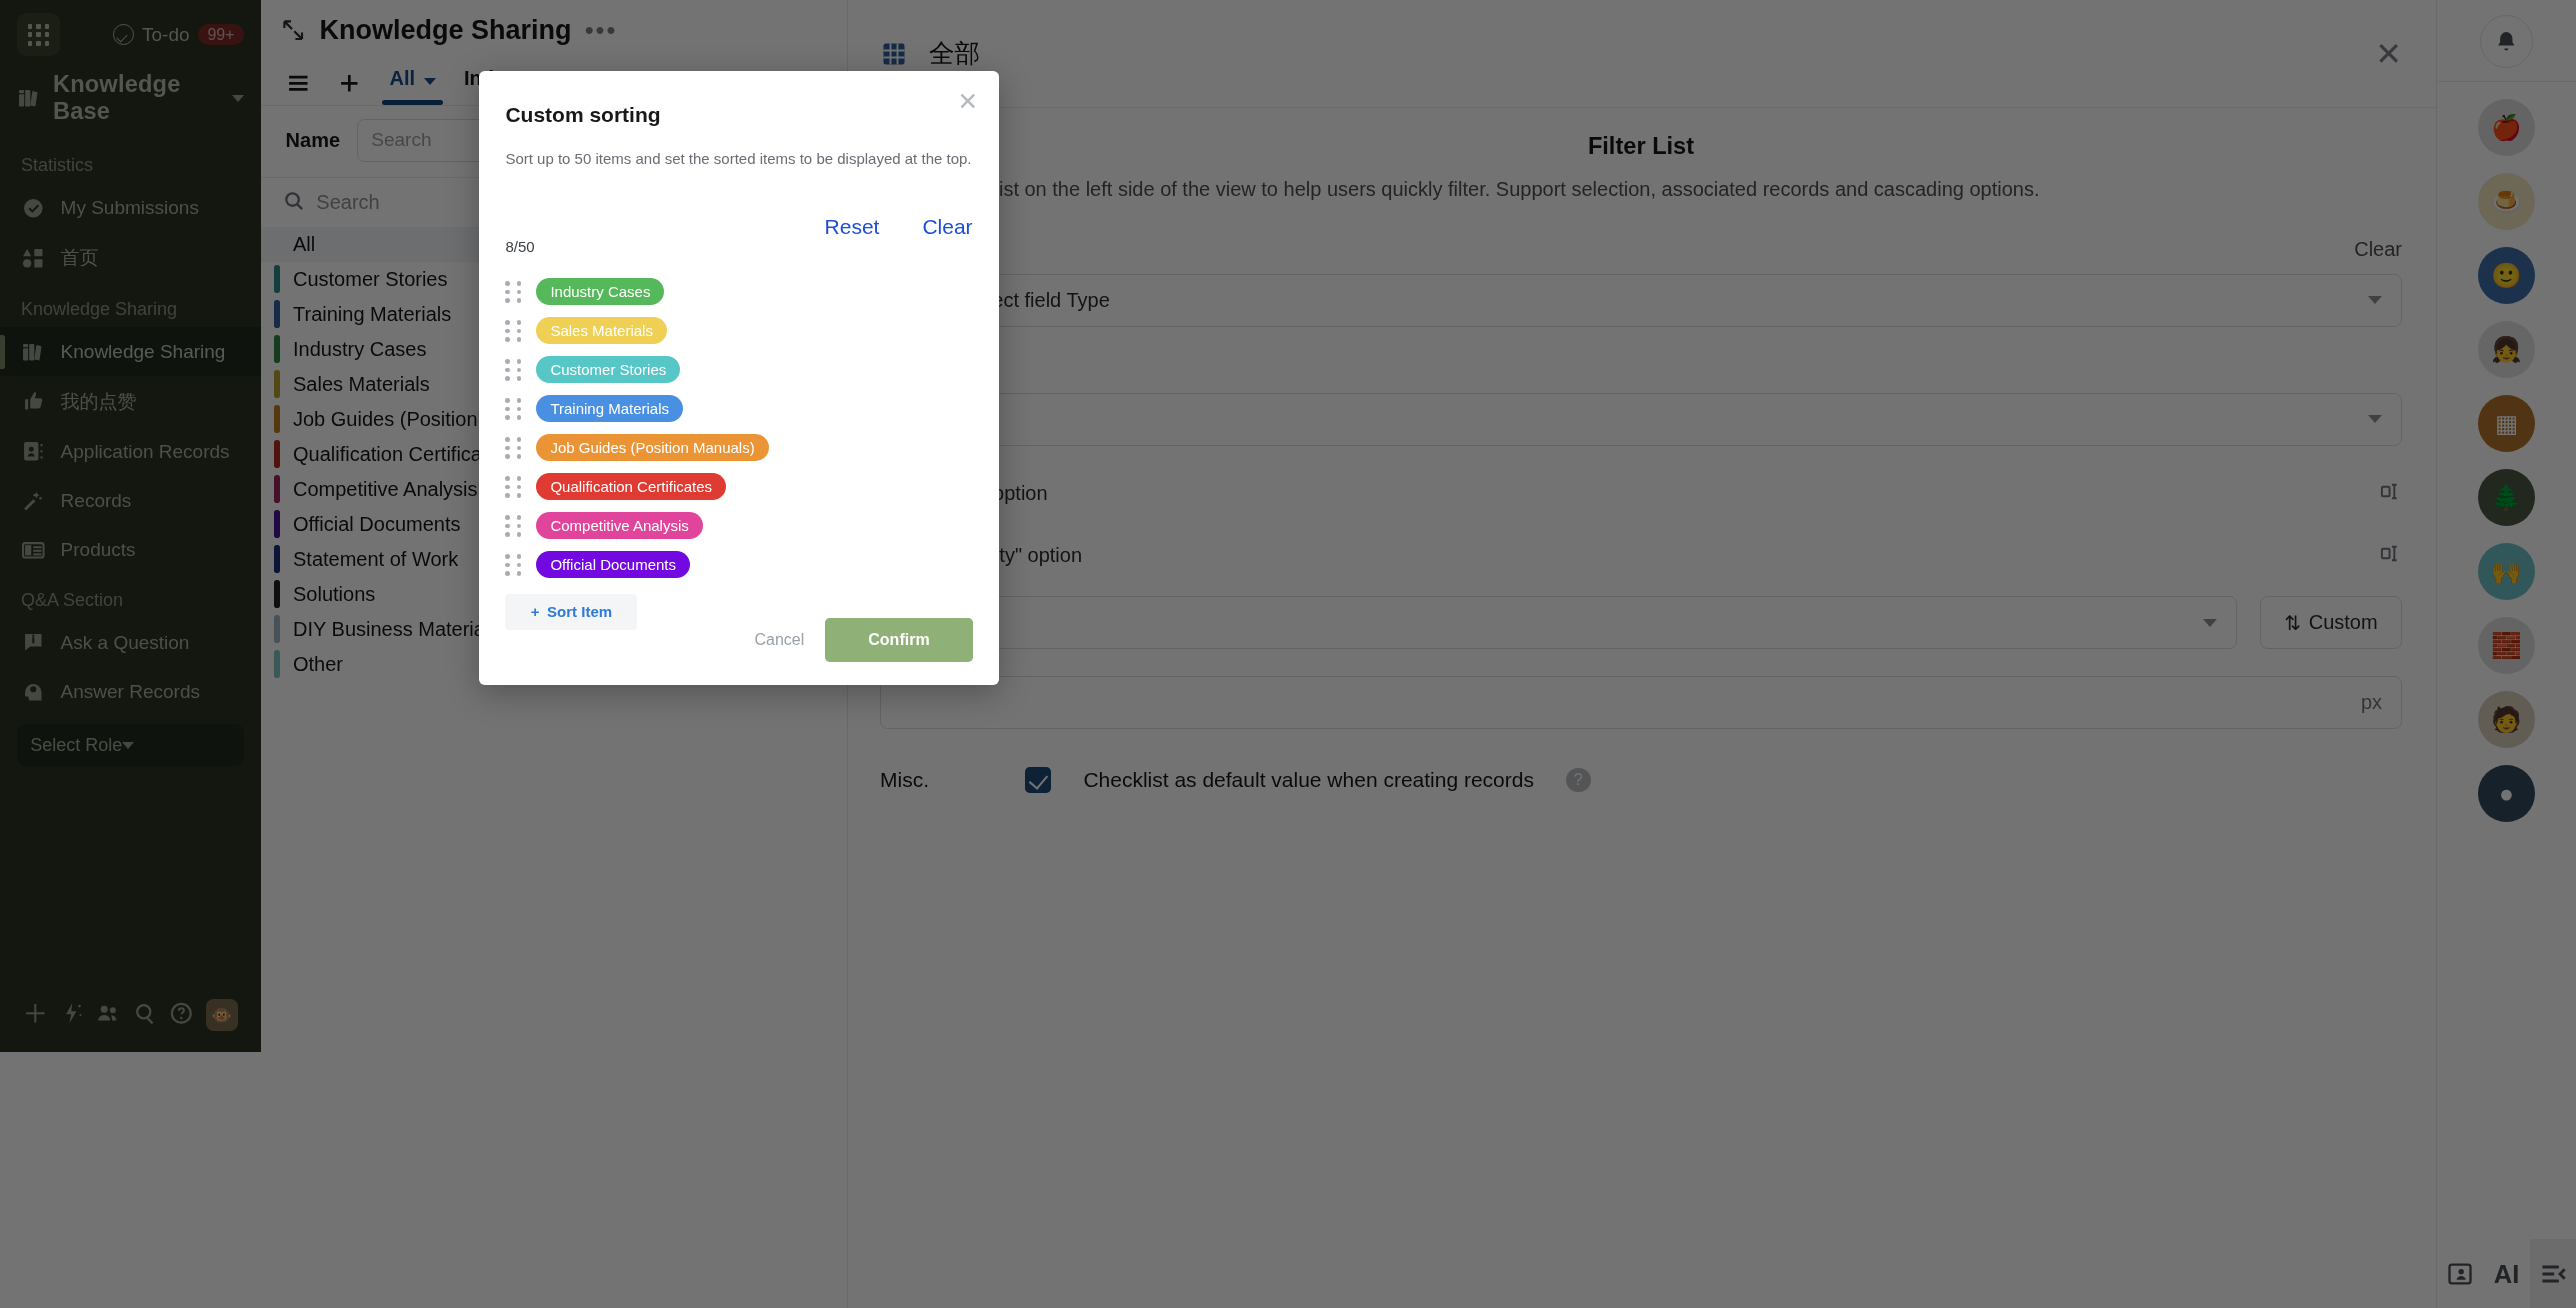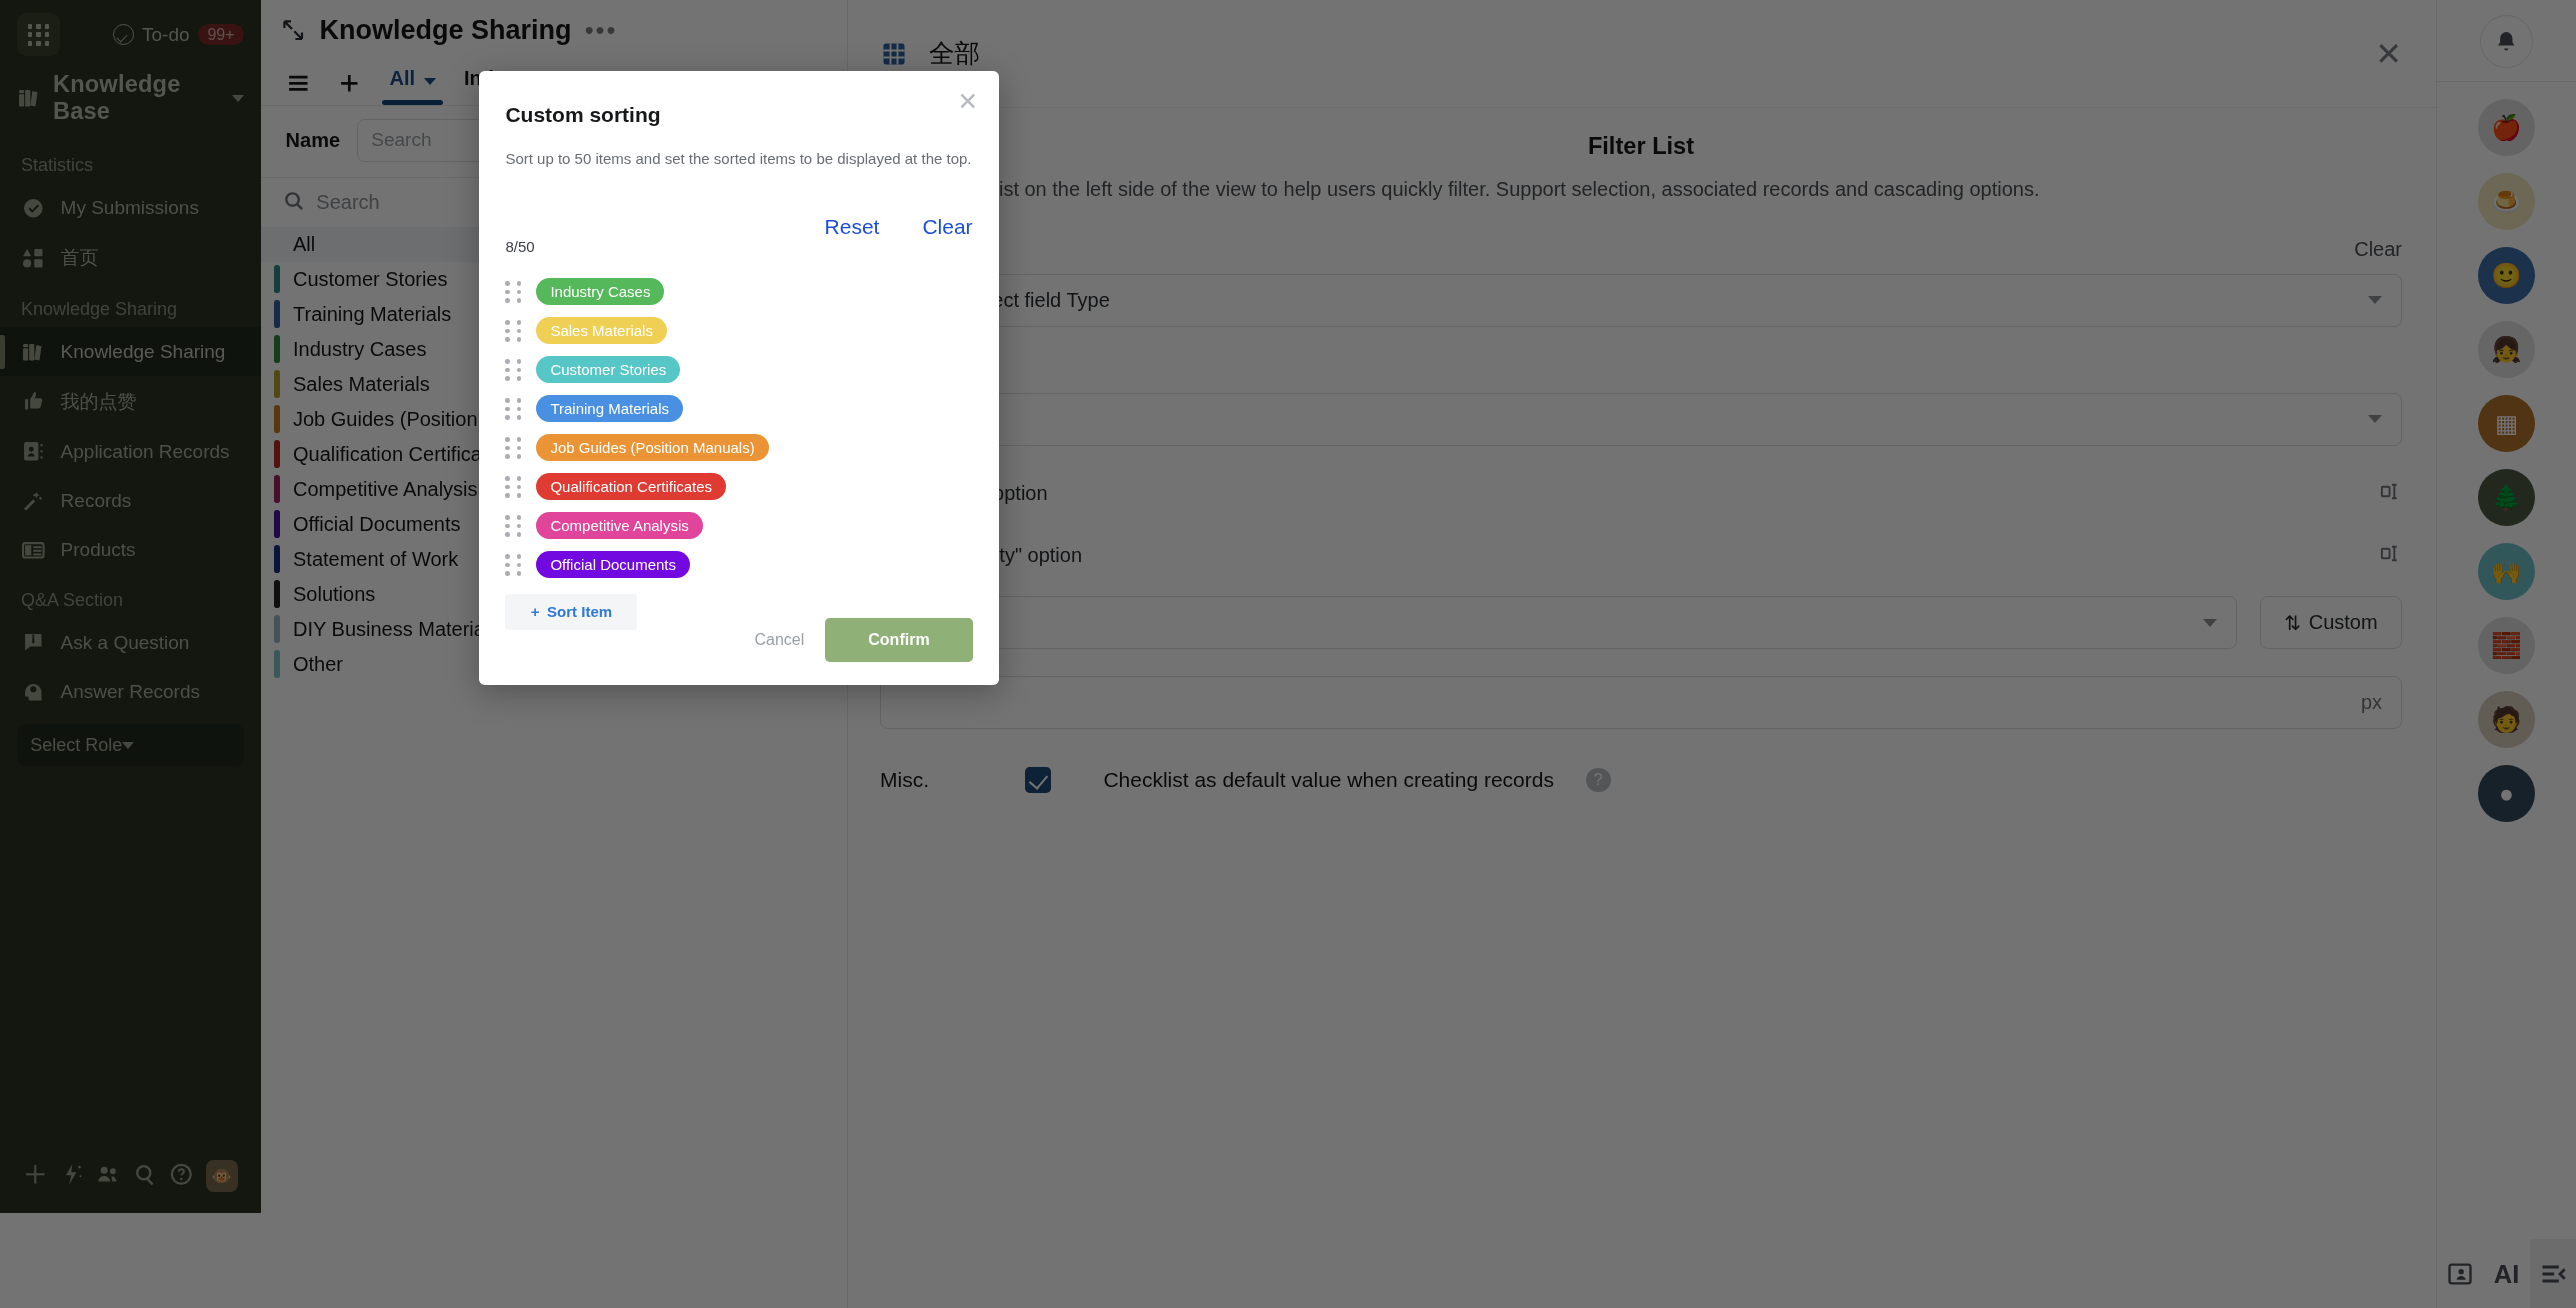--- a/index.html
+++ b/index.html
@@ -8,21 +8,21 @@
     font-family: "Liberation Sans", sans-serif;
     background: #ffffff;
     position: relative;
   }
 
   
   #app-root { position: absolute; inset: 0; }
 
   
   #left-sidebar {
-    position: absolute; left: 0; top: 0; width: 261px; height: 1213px;
+    position: absolute; left: 0; top: 0; width: 261px; height: 1052px;
     background: #2b3323;
     color: #cfd3c7;
     display: flex; flex-direction: column;
   }
   .ls-top { padding: 13.2px 17px 1.9px 17px; display:flex; align-items:center; justify-content:space-between; }
   .grid-btn {
     width: 43px; height: 43px; border-radius: 9.4px; background: #3a4330;
     display:flex; align-items:center; justify-content:center;
   }
   .dot9 { display:grid; grid-template-columns: repeat(3,4.7px); gap:3.8px; }
@@ -136,21 +136,21 @@
   .rp-row-flex { display:flex; gap:23px; align-items:center; margin-top:26.4px; }
   .rp-custom-btn { height:53px; min-width:142px; border:0.9px solid #dcdcdc; border-radius:7.6px;
     display:flex; align-items:center; justify-content:center; gap:7.6px; font-size:20px; color:#2a2d31; }
   .rp-px { height:53px; border:0.9px solid #dcdcdc; border-radius:7.6px; display:flex;align-items:center;justify-content:flex-end;
     padding:0 19px; font-size:20px; color:#6f7378; margin-top:26.4px; }
   .rp-misc-row { display:flex; align-items:center; gap:32px; margin-top:38px; }
   .rp-misc-lbl { font-size:21px; color:#17181a; width:113px; }
   .rp-check { width:26.4px;height:26.4px; background:#1e4a7a; border-radius:4.7px; position:relative; }
   .rp-check::after{content:"";position:absolute;left:7.6px;top:3.8px;width:8.5px;height:15px;
     border-right:2.8px solid #fff;border-bottom:2.8px solid #fff;transform:rotate(40deg);}
-  .rp-check-lbl { font-size:21px; color:#17181a;margin-left:20px; }
+  .rp-check-lbl { font-size:21px; color:#17181a; }
   .q-ico { width:24.6px;height:24.6px;border-radius:50%;background:#b9bdc2;color:#fff;font-size:16px;
     display:flex;align-items:center;justify-content:center; }
 
   
   #right-rail {
     position:absolute; right:0; top:0; width:140px; height:1309px; background:#ffffff;
     border-left:0.9px solid #e8e8e8; display:flex; flex-direction:column; align-items:center;
   }
   .rail-bell { margin-top:15px; width:53px;height:53px;border-radius:50%;border:0.9px solid #e2e2e2;
     display:flex;align-items:center;justify-content:center; }

